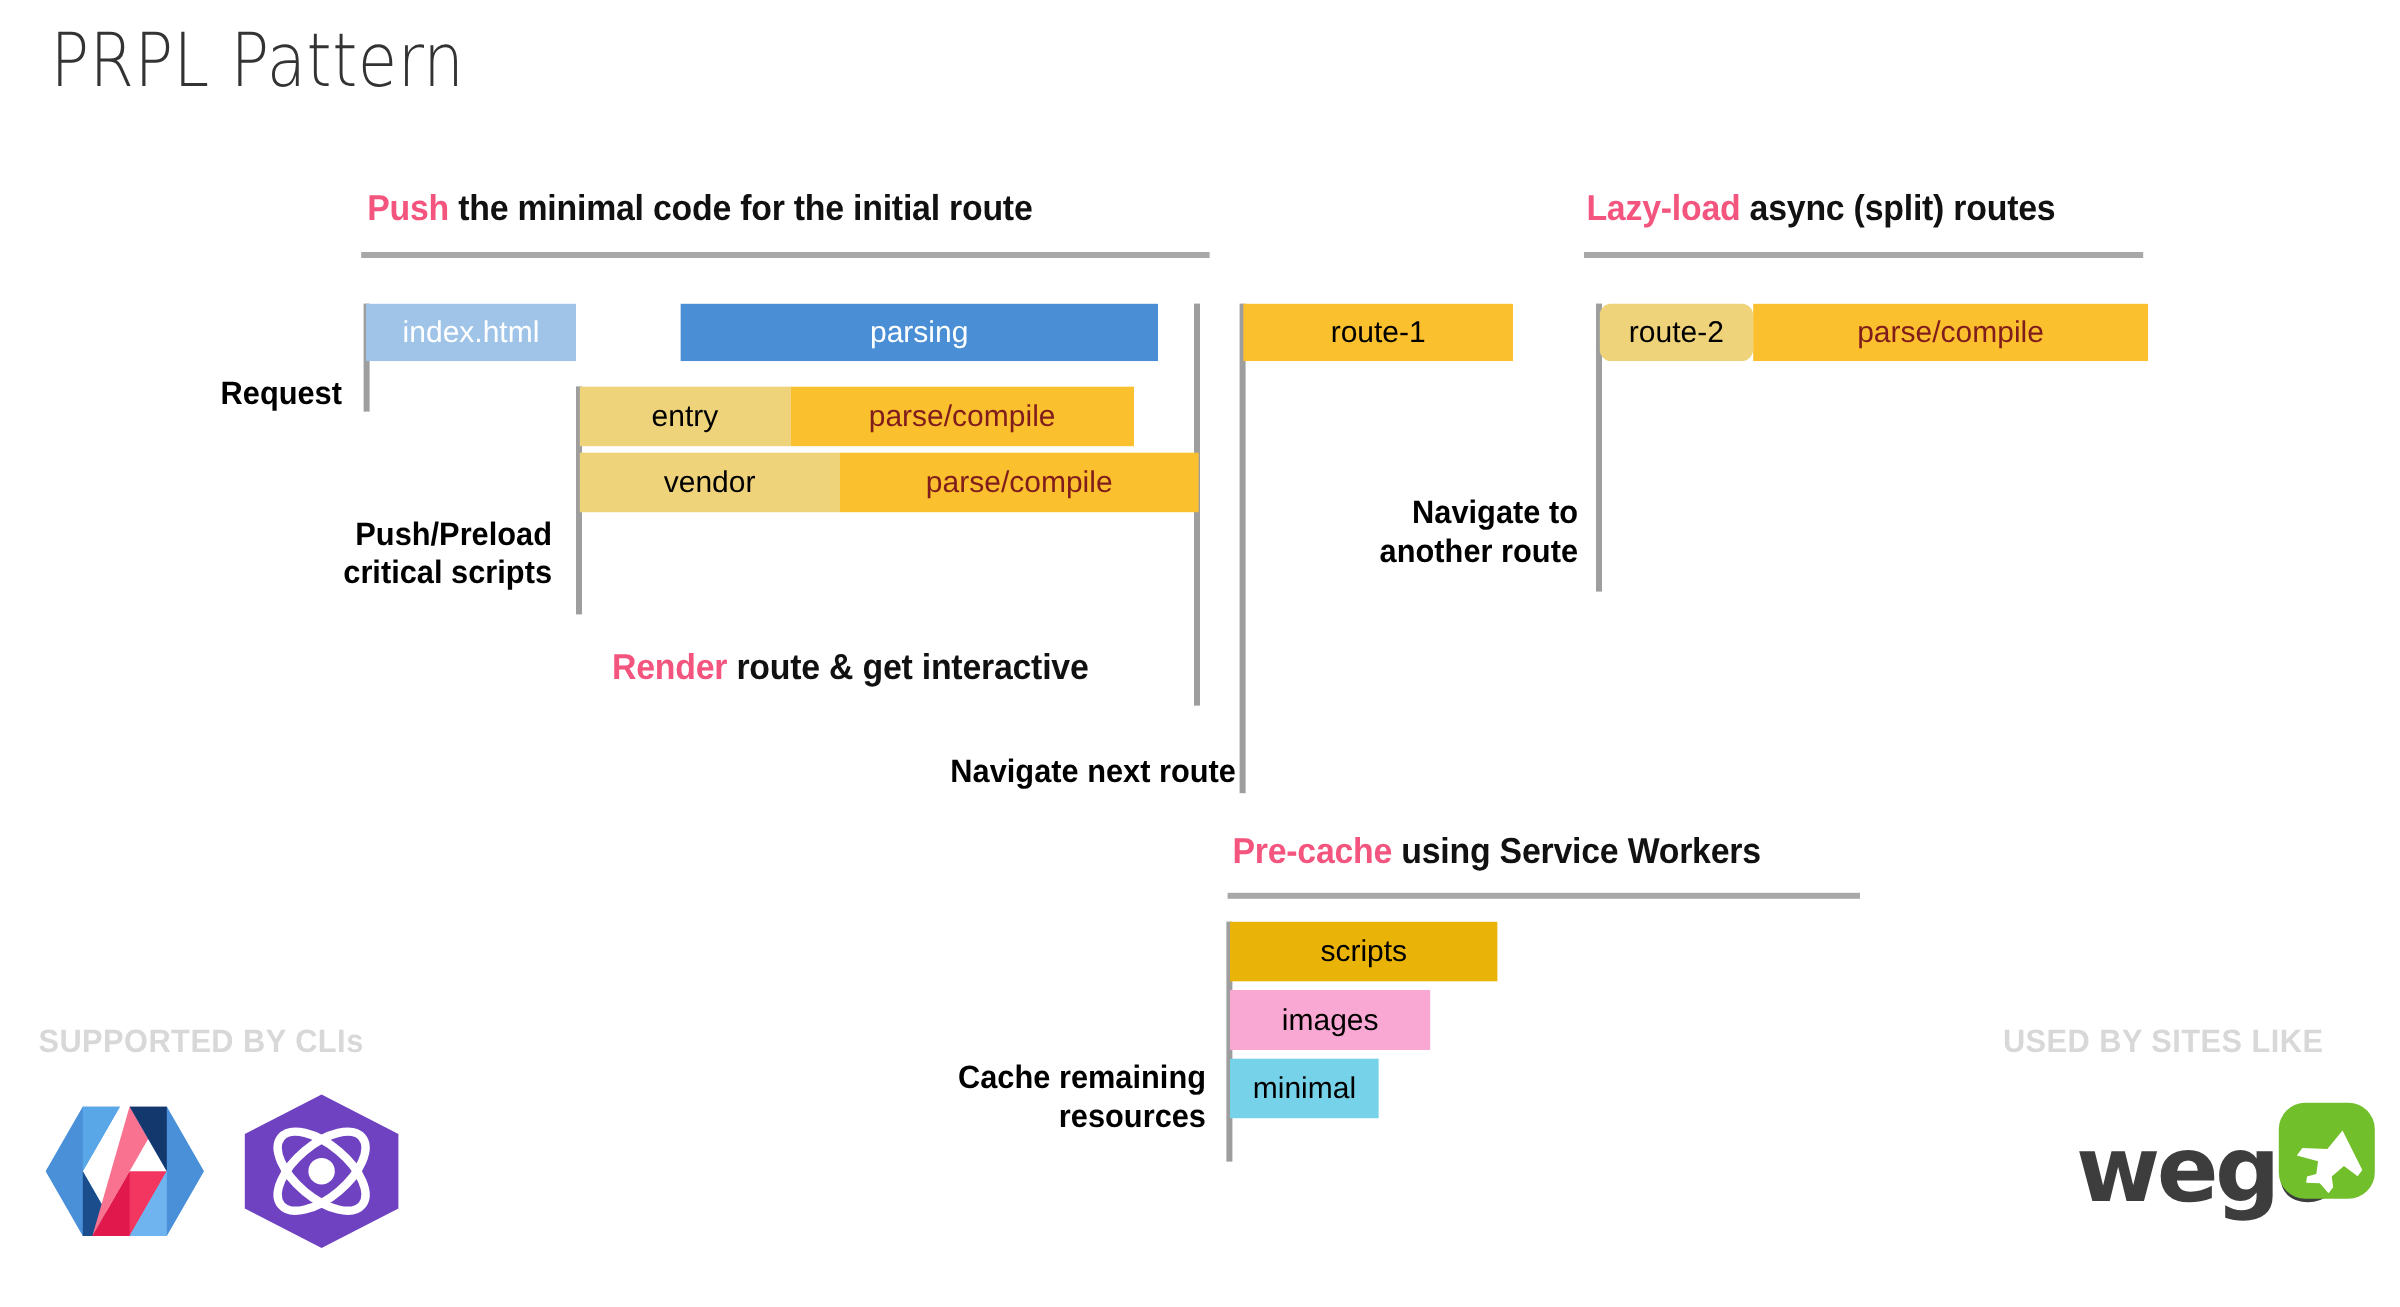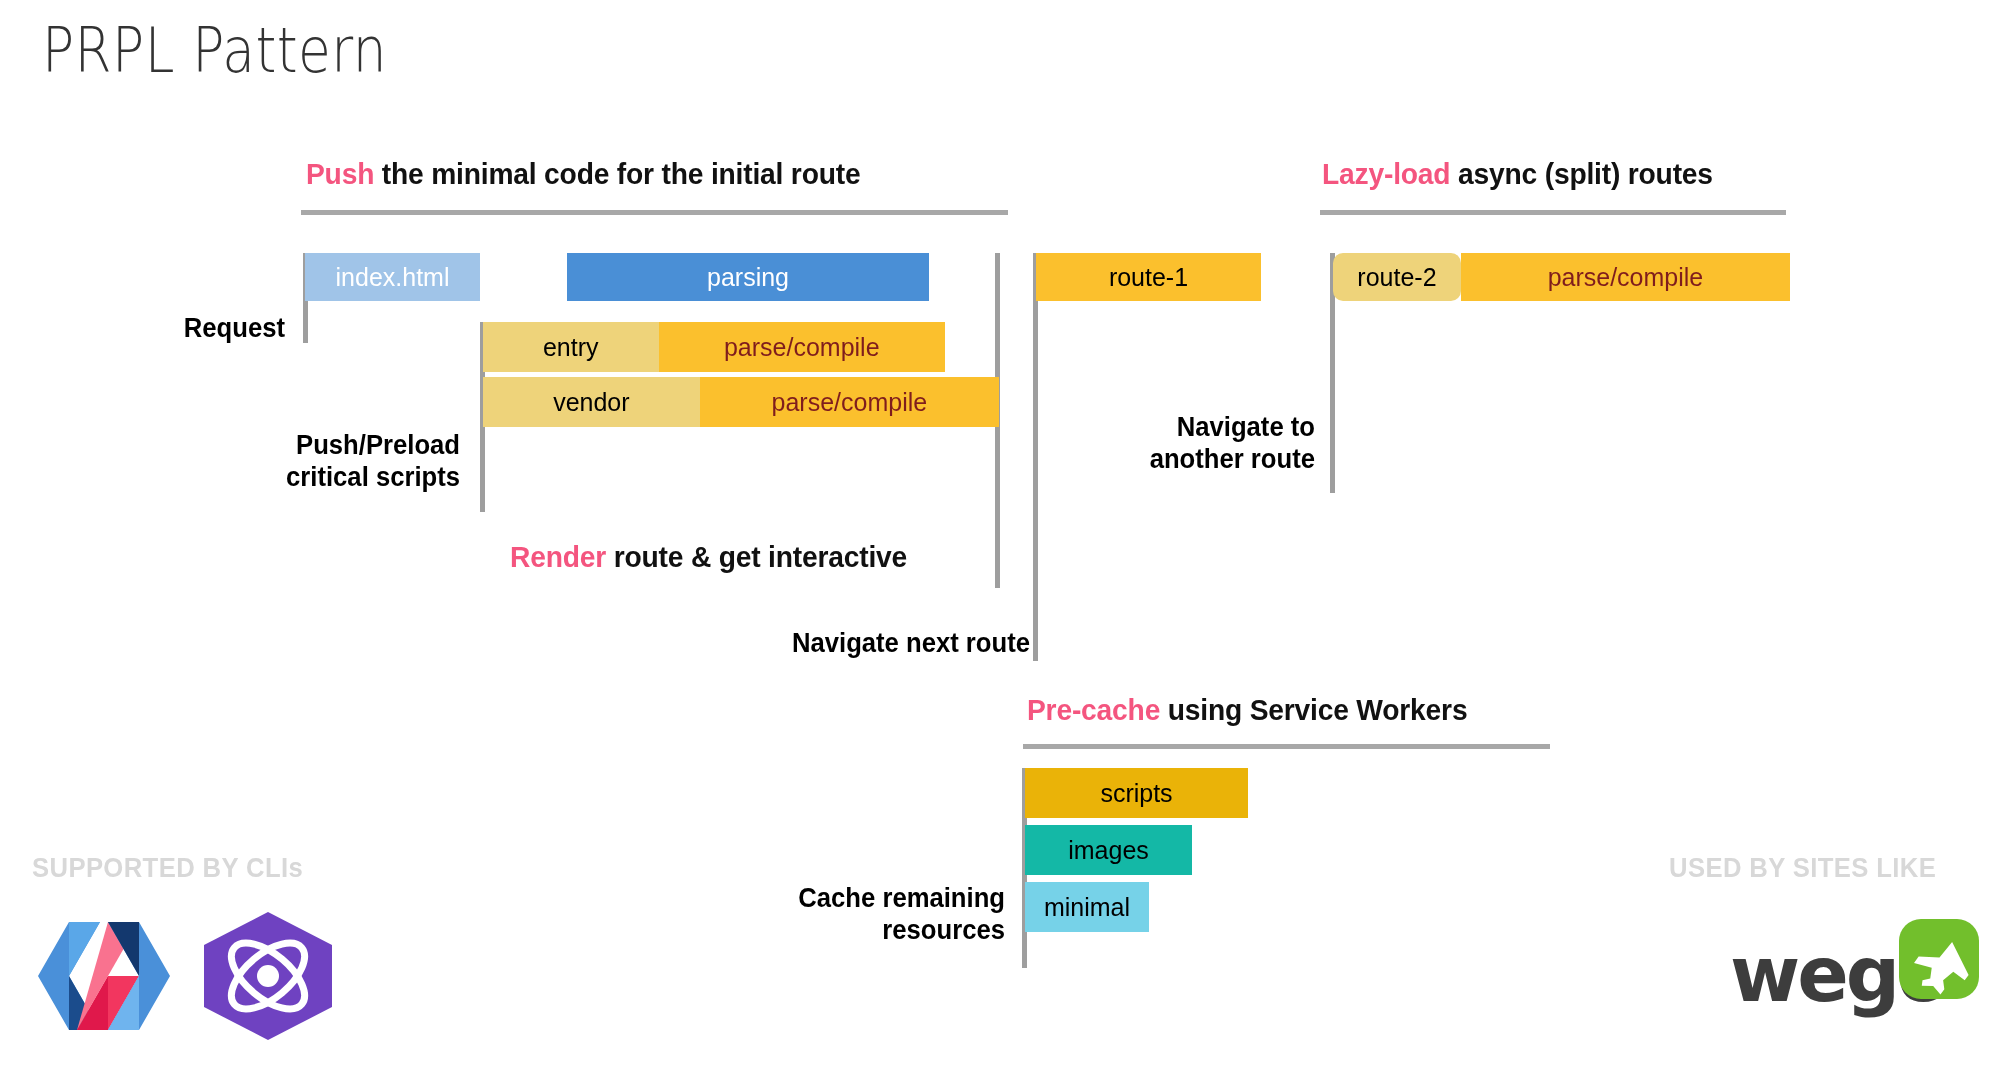--- a/index.html
+++ b/index.html
@@ -53,21 +53,21 @@
   .seg {
     height: 100%; display: flex; align-items: center; justify-content: center;
     font-size: 25px; white-space: nowrap;
   }
   .seg.c-lightblue { background: #a0c4e8; color: #ffffff; }
   .seg.c-blue      { background: #4a8fd6; color: #ffffff; }
   .seg.c-amber     { background: #fbc02d; color: #000000; }
   .seg.c-amber-txt { background: #fbc02d; color: #7f1d1d; }
   .seg.c-sand      { background: #eed37a; color: #000000; }
   .seg.c-gold      { background: #eab308; color: #000000; }
-  .seg.c-green     { background: #14b8a6; color: #000000; }
+  .seg.c-green     { background: #f9a8d4; color: #000000; }
   .seg.c-cyan      { background: #76d2e8; color: #000000; }
 
   
   .footer-cap {
     position: absolute; white-space: nowrap;
     font-size: 27px; font-weight: bold; color: #d8d8d8;
     letter-spacing: 0.4px;
     transform: scaleX(0.95); transform-origin: left top;
   }
   .footer-cap.right { transform-origin: right top; }
@@ -104,21 +104,21 @@
   <div class="vline" style="left:995px; top:253px; height:335px;"></div>
 
   <div class="vline" style="left:1033px; top:253px; height:408px;"></div>
 
   <div class="vline" style="left:1330px; top:253px; height:240px;"></div>
 
   <div class="bar" style="left:305px; top:253px; width:175px; height:48px;">
     <div class="seg c-lightblue" style="width:100%;">index.html</div>
   </div>
 
-  <div class="bar" style="left:567px; top:253px; width:362px; height:48px;">
+  <div class="bar" style="left:567px; top:253px; width:398px; height:48px;">
     <div class="seg c-blue" style="width:100%;">parsing</div>
   </div>
 
   <div class="bar" style="left:483px; top:322px; width:462px; height:50px;">
     <div class="seg c-sand" style="width:38%;">entry</div>
     <div class="seg c-amber-txt" style="width:62%;">parse/compile</div>
   </div>
 
   <div class="bar" style="left:483px; top:377px; width:516px; height:50px;">
     <div class="seg c-sand" style="width:42%;">vendor</div>

